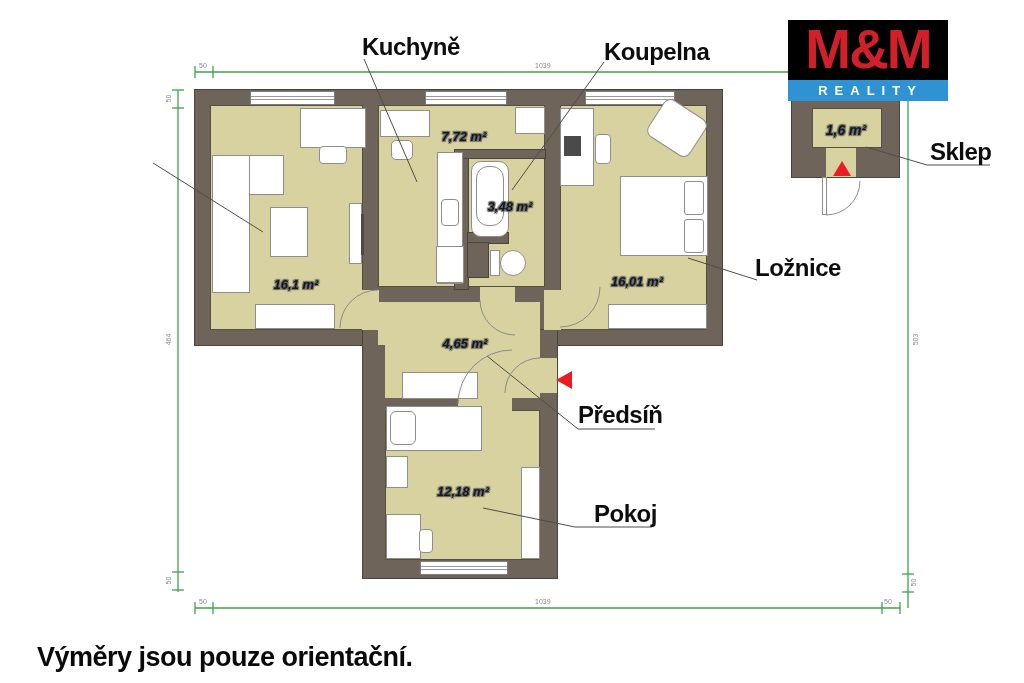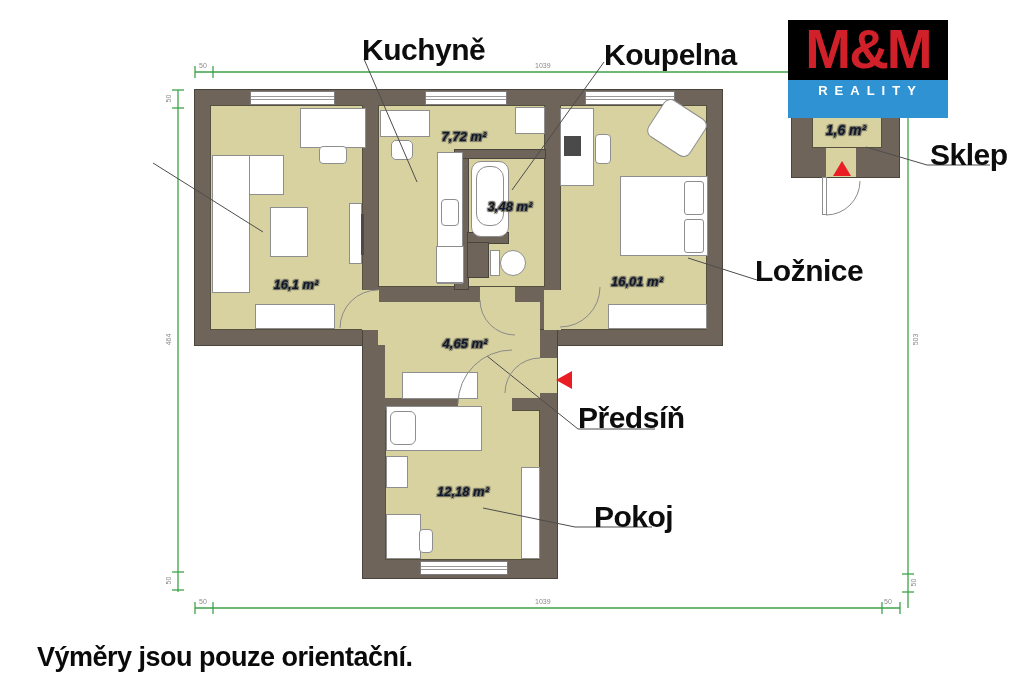--- a/index.html
+++ b/index.html
@@ -16,31 +16,31 @@
   .f{position:absolute;background:#fff;box-sizing:border-box;border:1px solid #8e8e8e;}
   .fd{position:absolute;background:#4a4a4a;}
   
   .win{position:absolute;box-sizing:border-box;border:1px solid #7d7d7d;
        background:linear-gradient(#fff 30%, #9a9a9a 30%, #9a9a9a 38%, #fff 38%, #fff 62%, #9a9a9a 62%, #9a9a9a 70%, #fff 70%);}
   
   .area{position:absolute;transform:translate(-50%,-50%);color:#0f172a;font-weight:700;font-style:italic;
         font-size:13px;white-space:nowrap;z-index:6;
         text-shadow:1px 1px 1px #6b695a,-1px -1px 1px #6b695a,1px -1px 1px #6b695a,-1px 1px 1px #6b695a;}
   
-  .lbl{position:absolute;color:#0d0d0d;font-weight:700;font-size:30px;letter-spacing:-0.5px;
+  .lbl{position:absolute;color:#0d0d0d;font-weight:700;font-size:24px;letter-spacing:-0.5px;
        white-space:nowrap;z-index:7;}
   
   .dim{position:absolute;color:#8a8a8a;font-size:7px;line-height:7px;z-index:3;white-space:nowrap;}
   .dim.rot{transform:rotate(-90deg);transform-origin:center;}
   svg.ovl{position:absolute;left:0;top:0;z-index:5;pointer-events:none;}
   
   #logo{position:absolute;left:788px;top:20px;width:160px;z-index:9;text-align:center;}
   #logo .mm{background:#000000;color:#d0202a;font-weight:800;font-size:55px;line-height:58px;
             height:60px;letter-spacing:-2px;transform-origin:center;}
-  #logo .rb{background:#2f93d3;color:#ffffff;font-weight:700;font-size:13px;line-height:21px;height:38px;
+  #logo .rb{background:#2f93d3;color:#ffffff;font-weight:700;font-size:13px;line-height:21px;height:21px;
             letter-spacing:7px;padding-left:5px;box-sizing:border-box;}
   #footer{position:absolute;left:37px;top:642px;font-weight:700;font-size:27px;letter-spacing:-0.5px;color:#0a0a0a;z-index:7;}
 </style>
 </head>
 <body>
 
 <div id="stage">
 
   <div class="wallbase" style="left:195px;top:90px;width:527px;height:255px"></div>
   <div class="wallbase" style="left:363px;top:330px;width:194px;height:248px"></div>

